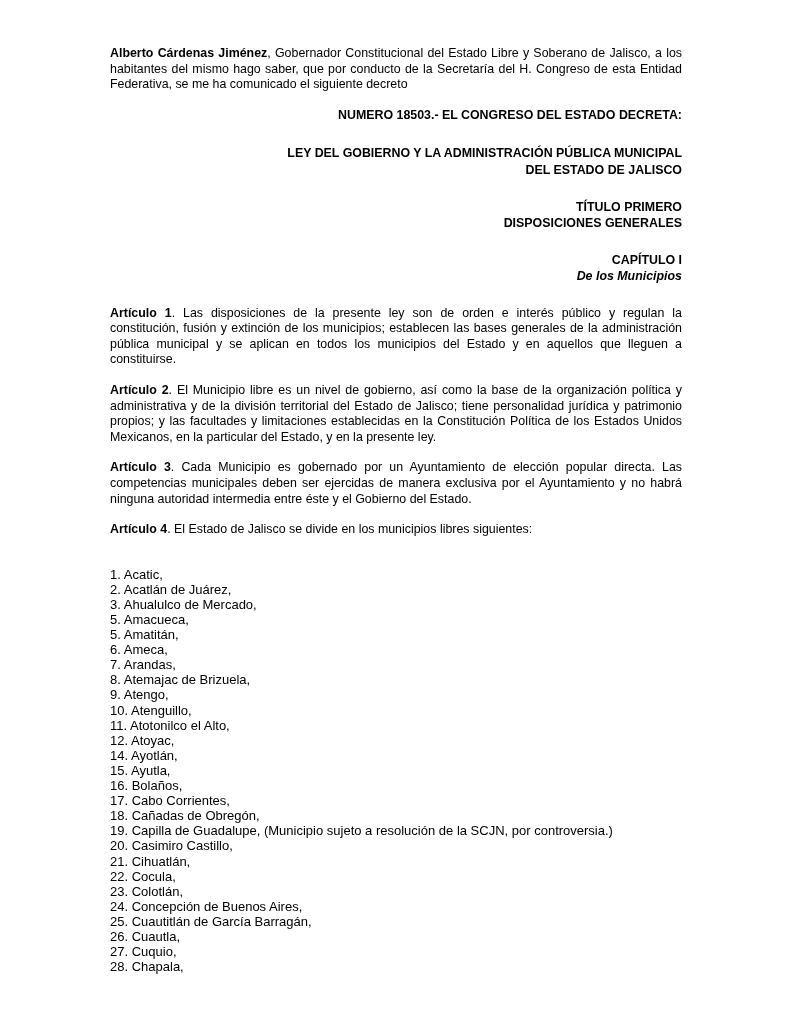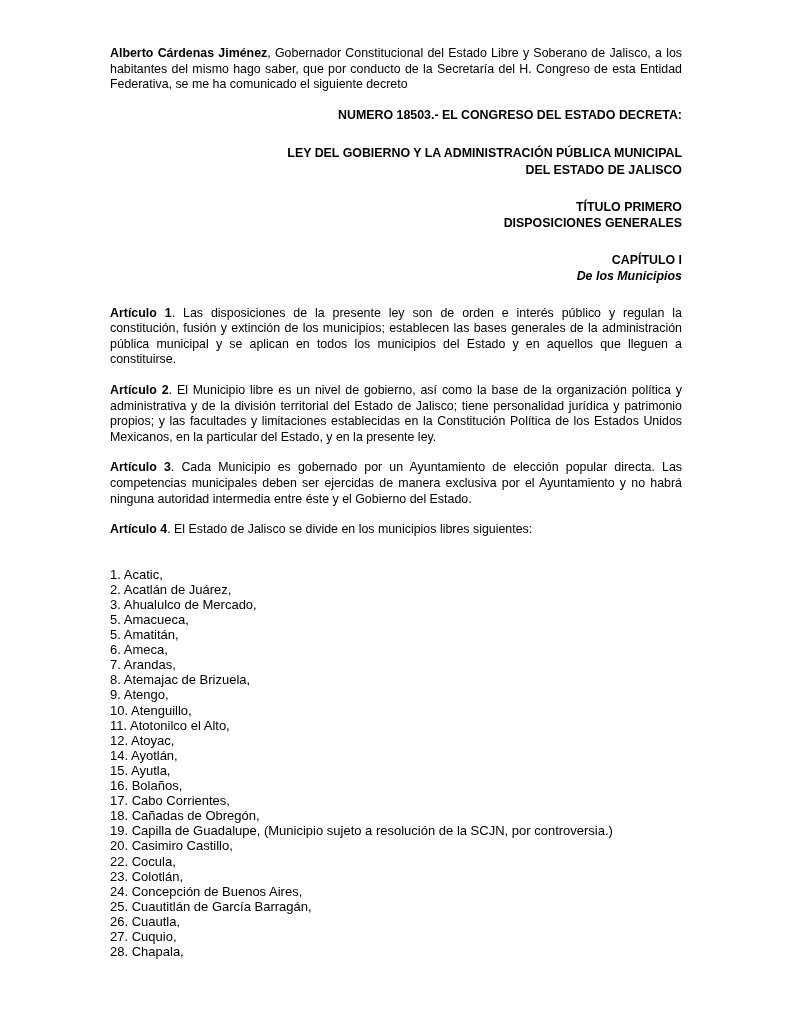--- a/index.html
+++ b/index.html
@@ -128,20 +128,21 @@
         <li>10. Atenguillo,</li>
         <li>11. Atotonilco el Alto,</li>
         <li>12. Atoyac,</li>
         <li>14. Ayotlán,</li>
         <li>15. Ayutla,</li>
         <li>16. Bolaños,</li>
         <li>17. Cabo Corrientes,</li>
         <li>18. Cañadas de Obregón,</li>
         <li>19. Capilla de Guadalupe, (Municipio sujeto a resolución de la SCJN, por controversia.)</li>
         <li>20. Casimiro Castillo,</li>
+        <li>21. Cihuatlán,</li>
         <li>22. Cocula,</li>
         <li>23. Colotlán,</li>
         <li>24. Concepción de Buenos Aires,</li>
         <li>25. Cuautitlán de García Barragán,</li>
         <li>26. Cuautla,</li>
         <li>27. Cuquio,</li>
         <li>28. Chapala,</li>
       </ol>
 
   </div>

